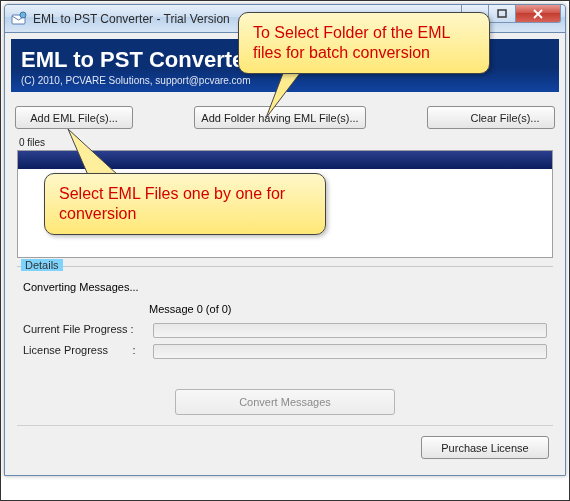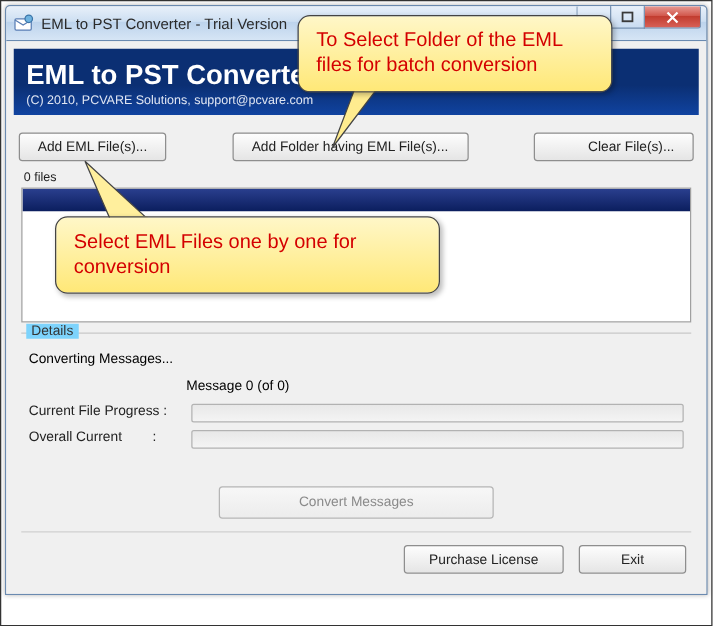--- a/index.html
+++ b/index.html
@@ -113,21 +113,21 @@
     border-radius: 3px;
     font-size: 11px;
     display: inline-flex;
     align-items: center;
     justify-content: center;
     padding: 0 12px;
     color: #222;
     white-space: nowrap;
   }
   .btn.wide1 { width: 118px; }
-  .btn.wide2 { width: 189px; }
+  .btn.wide2 { width: 172px; }
   .btn.wide3 { width: 128px; padding-left: 40px; }
   .filecount {
     margin: 2px 8px;
     font-size: 10px;
     color: #222;
   }
   .listbox {
     margin: 2px 6px 8px 6px;
     border: 1px solid #a0a0a0;
     height: 108px;
@@ -229,21 +229,21 @@
     z-index: 50;
   }
   .callout.top {
     top: 12px;
     left: 238px;
     width: 252px;
   }
   .callout.mid {
     top: 173px;
     left: 44px;
-    width: 308px;
+    width: 282px;
   }
   .tail {
     position: absolute;
     z-index: 49;
   }
 </style>
 </head>
 <body>
 
 <div class="outer-border"></div>
@@ -300,36 +300,35 @@
       <span class="group-label">Details</span>
       <div class="details-body">
         <div style="font-size:11px;margin:4px 0 10px 0;">Converting Messages...</div>
         <div class="msgcount">Message 0 (of 0)</div>
         <div class="row">
           <span class="label">Current File Progress :</span>
           <div class="progress"></div>
         </div>
         <div class="row">
           <span class="label">
-            <span>Overall Current</span>&nbsp;&nbsp;&nbsp;&nbsp;&nbsp;&nbsp;&nbsp;&nbsp;<span>:</span>
+            <span>License Progress</span>&nbsp;&nbsp;&nbsp;&nbsp;&nbsp;&nbsp;&nbsp;&nbsp;<span>:</span>
           </span>
           <div class="progress"></div>
         </div>
       </div>
     </div>
 
     <div class="convert-row">
       <span class="convert-btn">Convert Messages</span>
     </div>
 
     <hr class="sep">
 
     <div class="footer-row">
       <span class="btn">Purchase License</span>
-      <span class="btn exit">Exit</span>
     </div>
   </div>
 </div>
 
 <div class="callout top">To Select Folder of the EML files for batch conversion</div>
 <svg class="tail" style="top:60px;left:262px;" width="50" height="60">
   <polygon points="26,0 48,0 4,58" fill="#ffec8f" stroke="#444" stroke-width="1"></polygon>
   <polygon points="27,0 47,0 47,2 27,2" fill="#ffec8f" stroke="none"></polygon>
 </svg>
 

